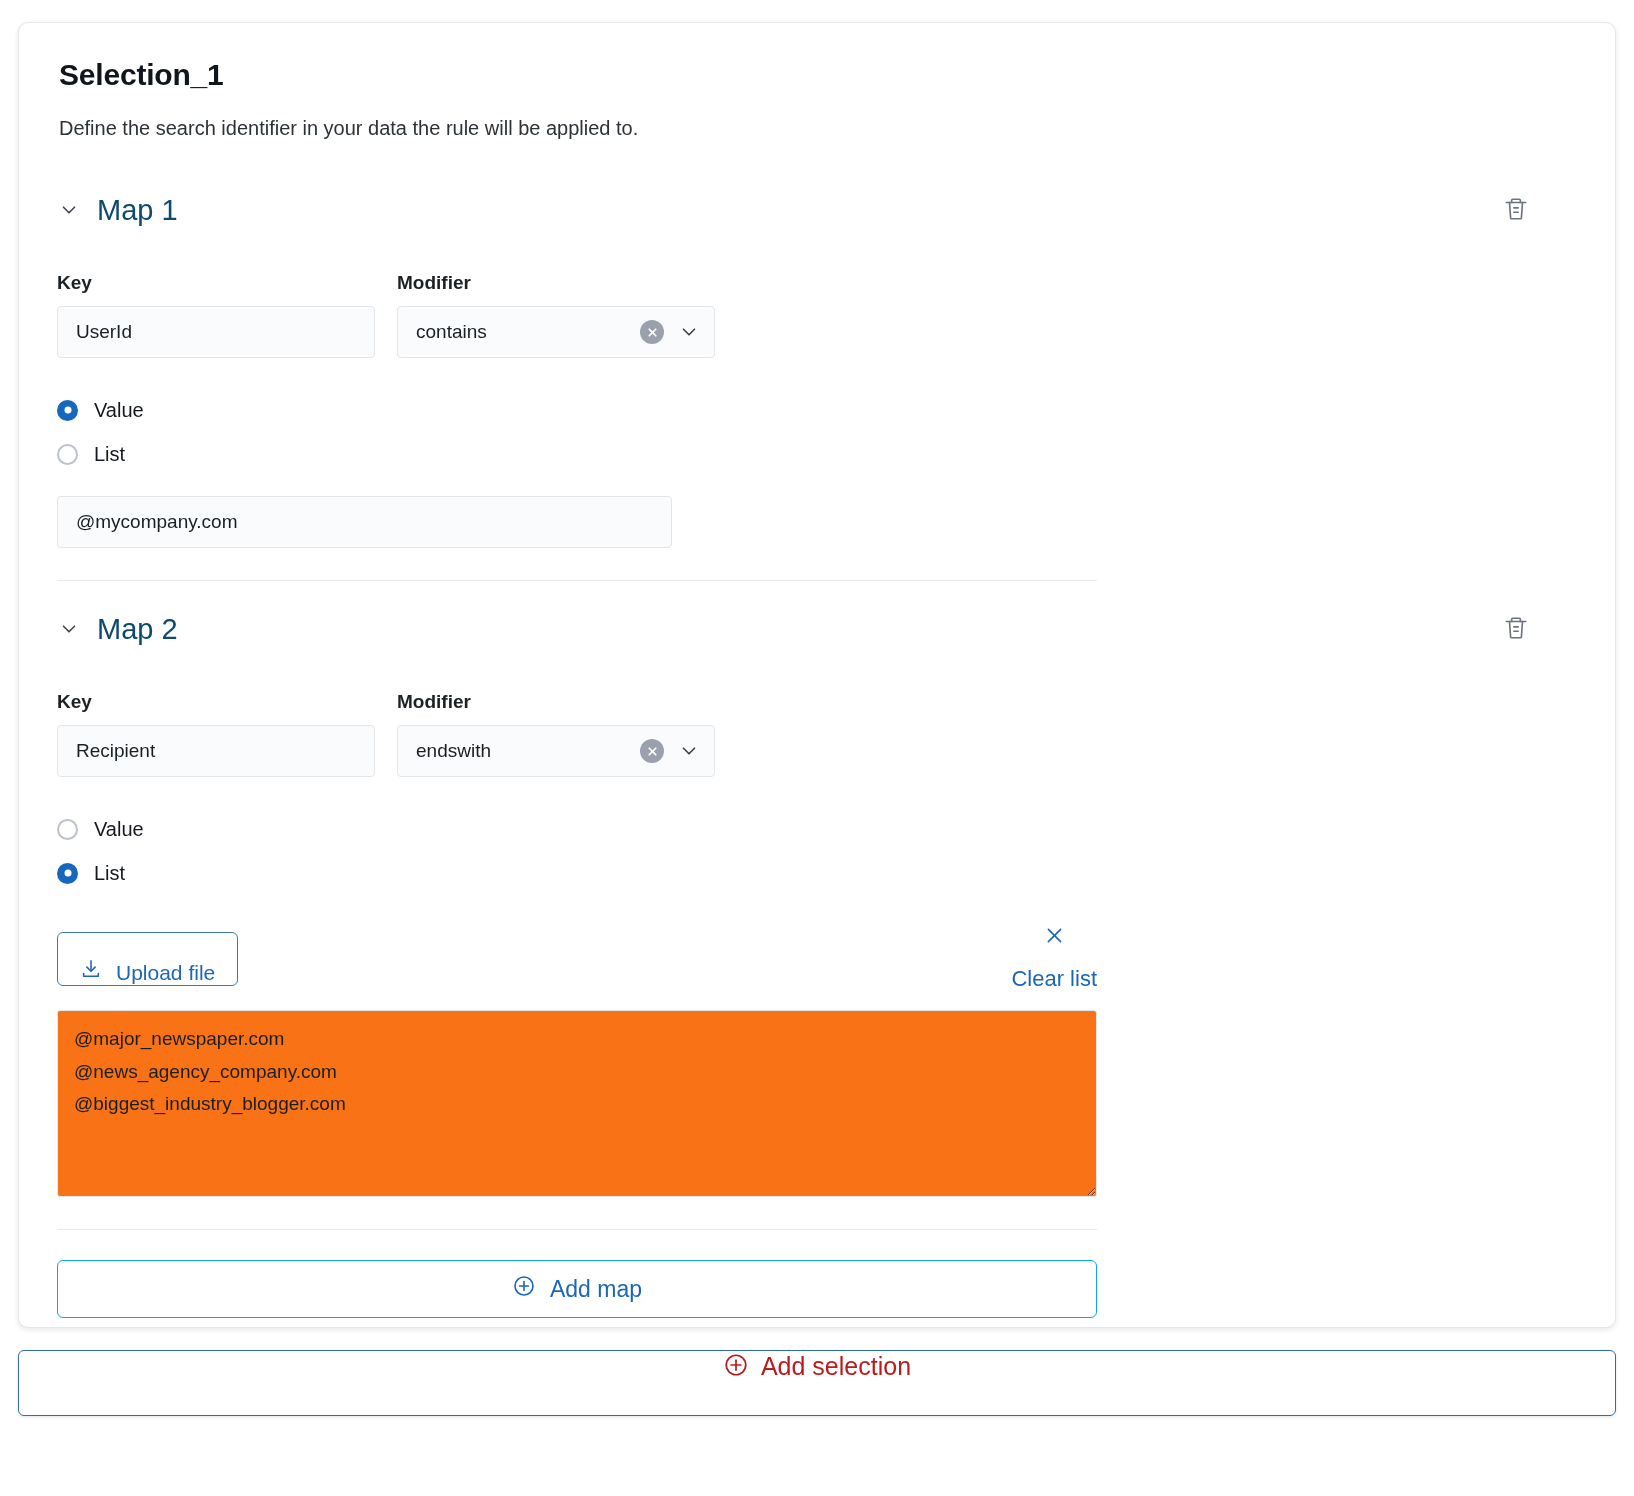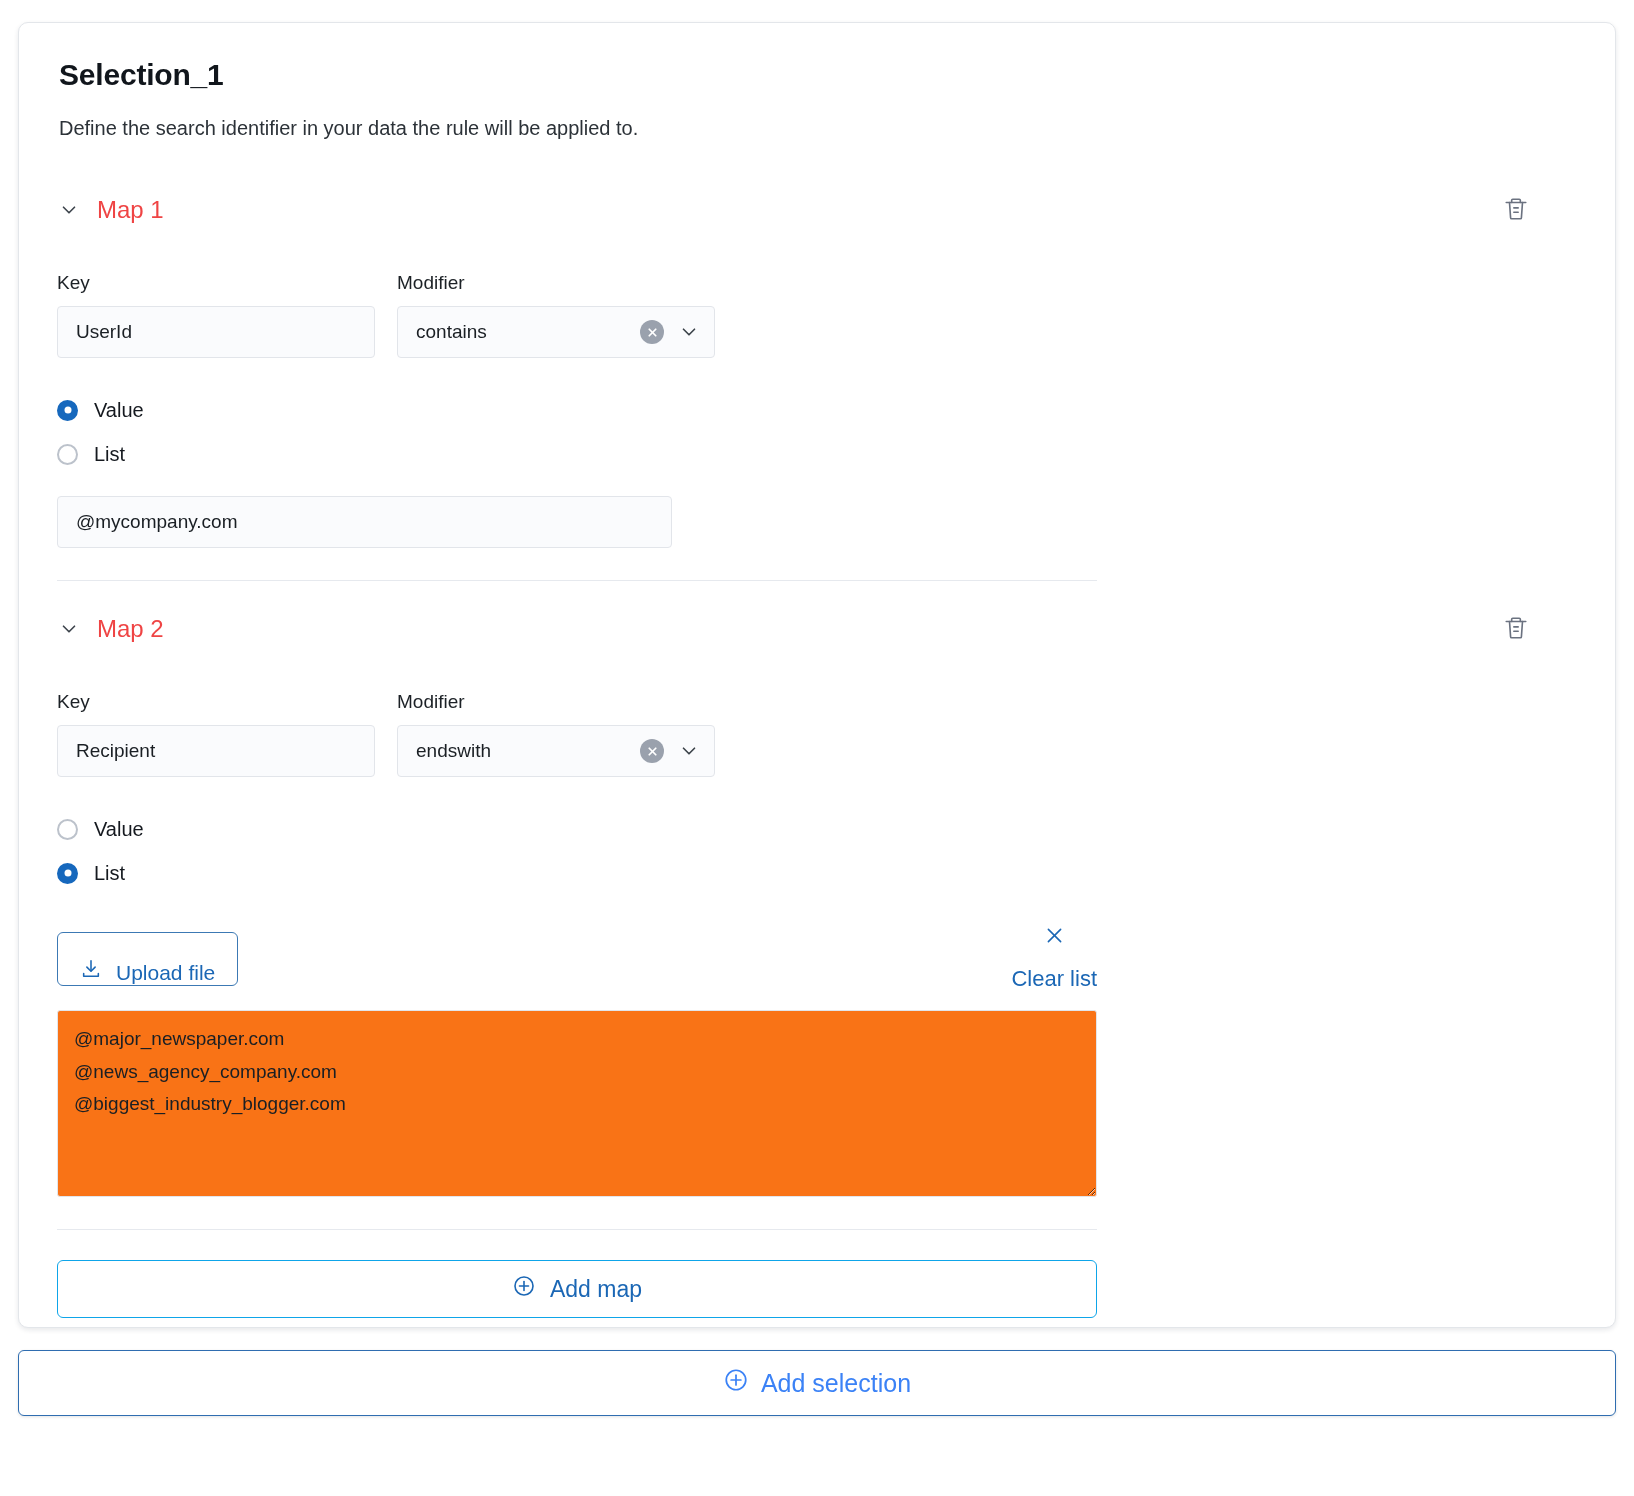--- a/index.html
+++ b/index.html
@@ -63,22 +63,22 @@
     cursor: pointer;
   }
   .chevron-toggle {
     width: 24px; height: 24px;
     display: inline-flex;
     align-items: center;
     justify-content: center;
     color: #3d444c;
   }
   .map-label {
-    font-size: 24px;
-    color: #ef4444;
+    font-size: 29px;
+    color: #0c4a6e;
     font-weight: 400;
   }
   .trash-btn {
     width: 38px; height: 38px;
     display: inline-flex;
     align-items: center;
     justify-content: center;
     background: none;
     border: none;
     padding: 0;
@@ -94,20 +94,21 @@
     margin-top: 40px;
   }
   .field-group { display: flex; flex-direction: column; }
   .field-group.key { width: 318px; }
   .field-group.modifier { width: 318px; }
 
   .field-label {
     font-size: 19px;
     color: #1c2126;
     margin-bottom: 12px;
+    font-weight: bold;
   }
 
   .text-input {
     height: 52px;
     background: #fafbfd;
     border: 1px solid #e2e5ea;
     border-radius: 4px;
     padding: 0 18px;
     font-size: 19px;
     font-family: "Liberation Sans", sans-serif;
@@ -270,25 +271,25 @@
   }
 
   
   .add-selection-btn {
     margin-top: 22px;
     width: 100%;
     height: 66px;
     border: 1px solid #2f6db0;
     border-radius: 6px;
     background: #ffffff;
-    color: #3b82f6;
+    color: #b91c1c;
     font-size: 25px;
     font-family: "Liberation Sans", sans-serif;
     display: inline-flex;
-    align-items: center;
+    align-items: flex-start;
     justify-content: center;
     gap: 12px;
     cursor: pointer;
     box-shadow: 0 1px 3px rgba(22, 30, 45, 0.12);
   }
 
   .spacer-46 { height: 46px; }
 </style>
 </head>
 <body>

